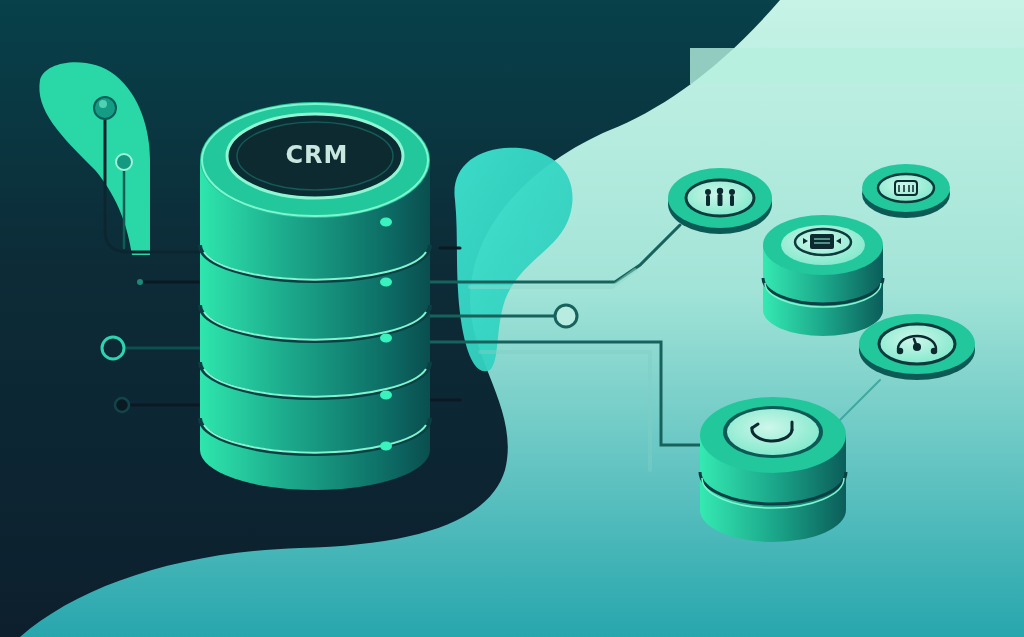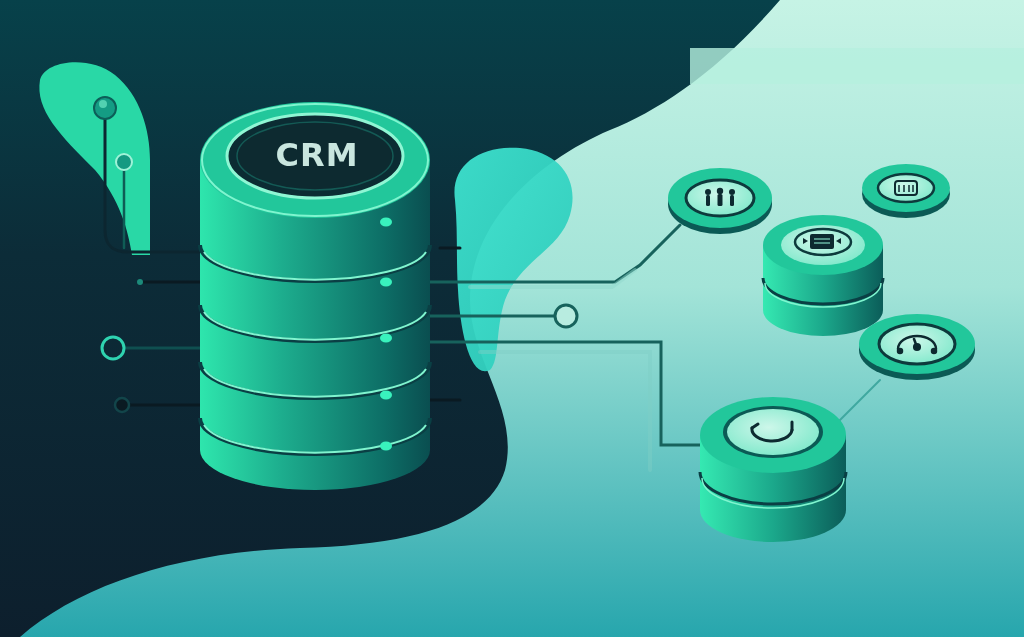--- a/index.html
+++ b/index.html
@@ -2,21 +2,21 @@
 <html><head>
 <meta charset="utf-8">
 <style>
   html, body { margin: 0; padding: 0; }
   body { width: 1024px; height: 637px; overflow: hidden; font-family: "DejaVu Sans", sans-serif; }
   .stage { position: relative; width: 1024px; height: 637px; overflow: hidden; }
   svg.scene { position: absolute; left: 0; top: 0; width: 1024px; height: 637px; display: block; }
   .crm-label {
     position: absolute; left: 262px; top: 138px; width: 110px; height: 34px;
     text-align: center; font-family: "DejaVu Sans", sans-serif; font-weight: bold;
-    font-size: 32px; letter-spacing: 1px; color: #c9e6df; line-height: 34px;
+    font-size: 24px; letter-spacing: 1px; color: #c9e6df; line-height: 34px;
   }
 </style>
 </head>
 <body>
 
 <div class="stage">
 <svg class="scene" viewBox="0 0 1024 637" xmlns="http://www.w3.org/2000/svg">
   <defs>
     <linearGradient id="bgLight" x1="0" y1="0" x2="0" y2="1">
       <stop offset="0" stop-color="#c6f3e5"></stop>

